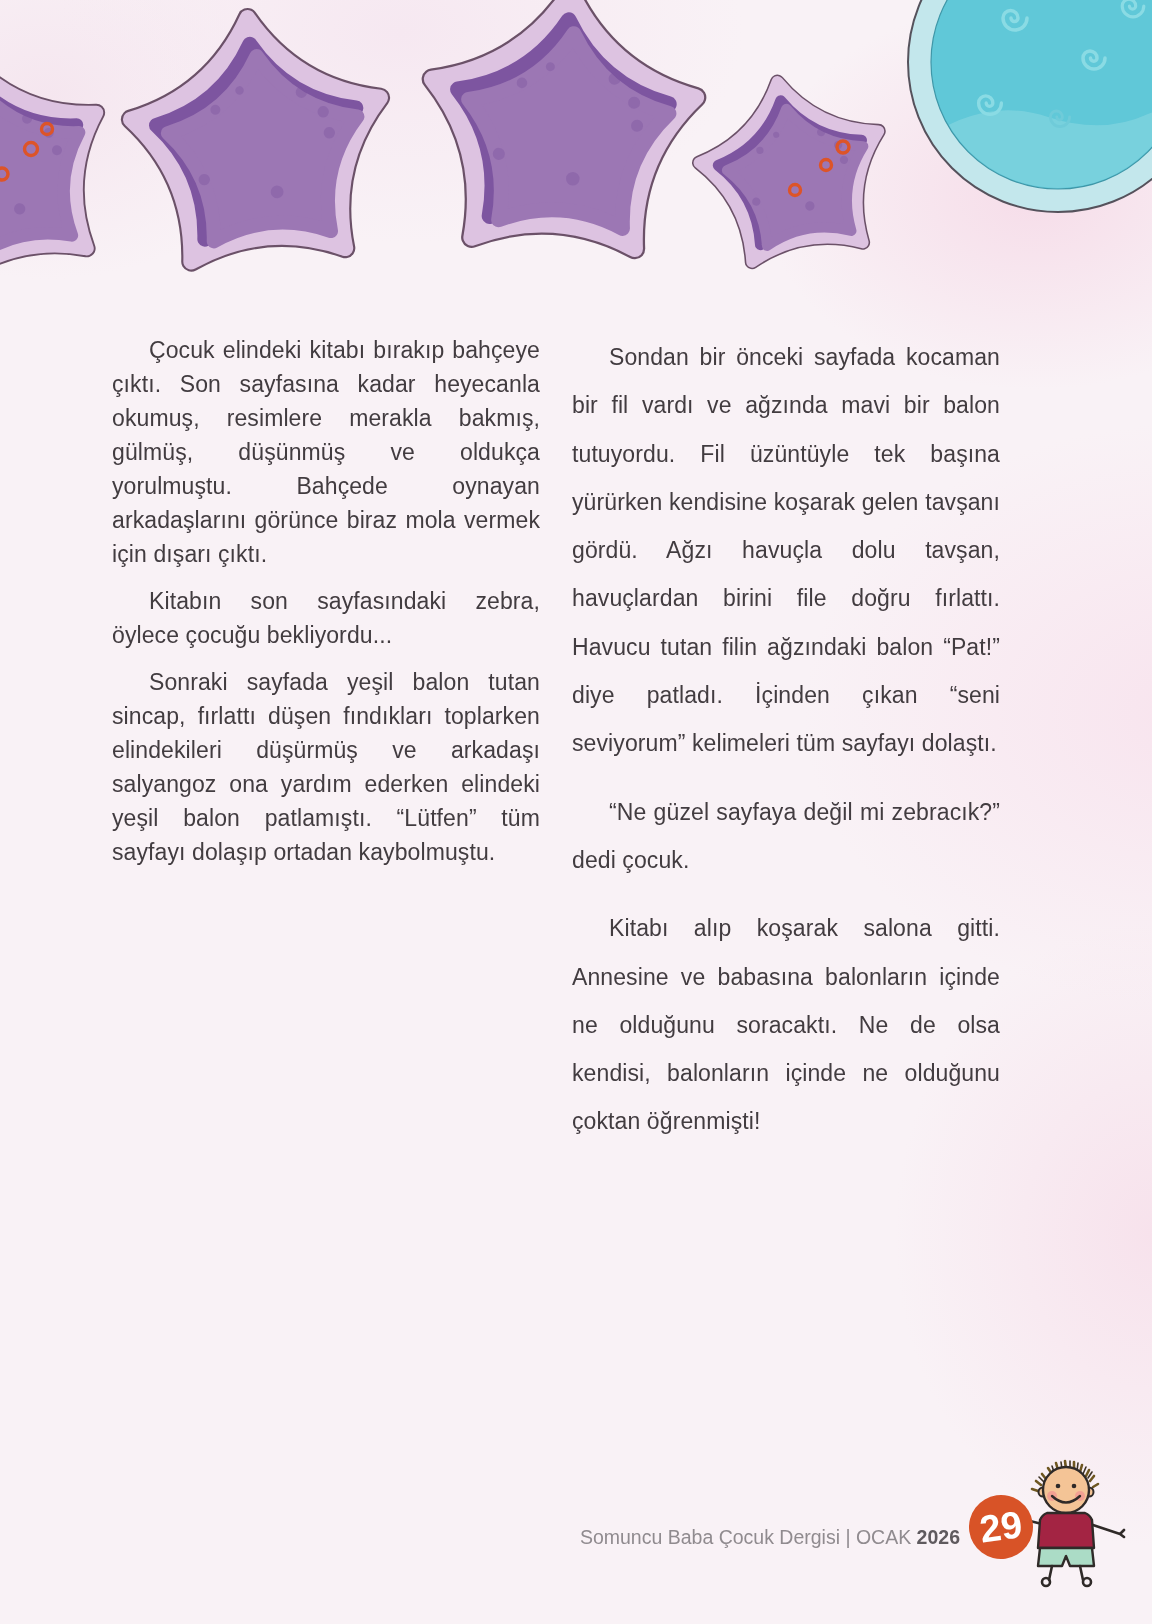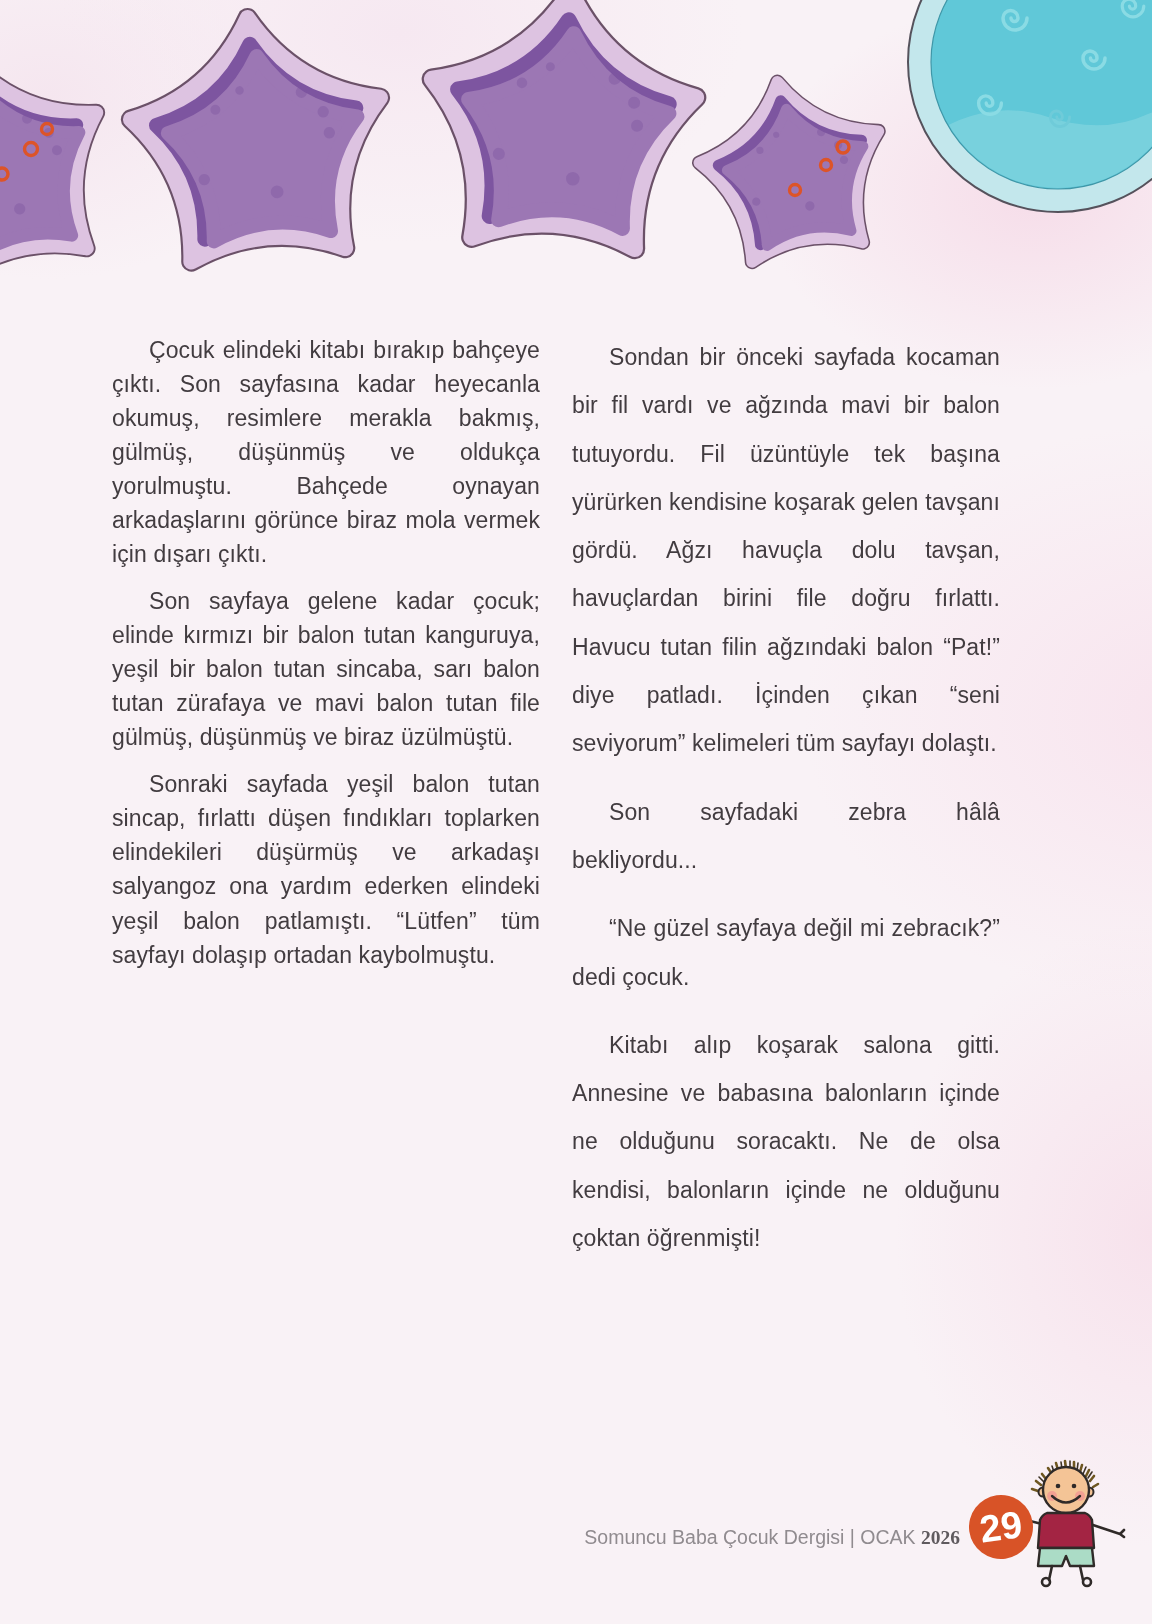--- a/index.html
+++ b/index.html
@@ -34,21 +34,21 @@
     text-indent:37px;
     letter-spacing:.1px;
   }
   .col-right p.story{line-height:2.1;margin-bottom:20px;}
 
   
   .credit{
     position:absolute;top:1526px;right:216px;
     font-size:19.5px;color:#908b8f;white-space:nowrap;
   }
-  .credit .year{color:#5f5a5e;font-weight:bold;font-family:Liberation Serif, serif;}
+  .credit .year{color:#5f5a5e;font-weight:bold;}
   .badge{
     position:absolute;left:969px;top:1495px;
     width:64px;height:64px;border-radius:50%;
     background:#d85327;
     display:flex;align-items:center;justify-content:center;
     color:#ffffff;font-weight:bold;font-size:38px;
     transform:rotate(-8deg);
     z-index:3;
   }
   .mascot{position:absolute;left:1002px;top:1458px;z-index:2;}
@@ -120,26 +120,25 @@
       <circle cx="2" cy="174" r="6"></circle>
       <circle cx="843" cy="147" r="6"></circle>
       <circle cx="826" cy="165" r="5.5"></circle>
       <circle cx="795" cy="190" r="5.5"></circle>
     </g>
   </svg>
 
   <div class="columns">
     <div class="col col-left">
       <p class="story">Çocuk elindeki kitabı bırakıp bahçeye çıktı. Son sayfasına kadar heyecanla okumuş, resimlere merakla bakmış, gülmüş, düşünmüş ve oldukça yorulmuştu. Bahçede oynayan arkadaşlarını görünce biraz mola vermek için dışarı çıktı.</p>
-      <p class="story">Son sayfaya gelene kadar çocuk; elinde kırmızı bir balon tutan kanguruya, yeşil bir balon tutan sincaba, sarı balon tutan zürafaya ve mavi balon tutan file gülmüş, düşünmüş ve biraz üzülmüştü.</p>
+      <p class="story">Kitabın son sayfasındaki zebra, öylece çocuğu bekliyordu...</p>
       <p class="story">Sonraki sayfada yeşil balon tutan sincap, fırlattı düşen fındıkları toplarken elindekileri düşürmüş ve arkadaşı salyangoz ona yardım ederken elindeki yeşil balon patlamıştı. “Lütfen” tüm sayfayı dolaşıp ortadan kaybolmuştu.</p>
     </div>
     <div class="col col-right">
       <p class="story">Sondan bir önceki sayfada kocaman bir fil vardı ve ağzında mavi bir balon tutuyordu. Fil üzüntüyle tek başına yürürken kendisine koşarak gelen tavşanı gördü. Ağzı havuçla dolu tavşan, havuçlardan birini file doğru fırlattı. Havucu tutan filin ağzındaki balon “Pat!” diye patladı. İçinden çıkan “seni seviyorum” kelimeleri tüm sayfayı dolaştı.</p>
-      <p class="story">Son sayfadaki zebra hâlâ bekliyordu...</p>
       <p class="story">“Ne güzel sayfaya değil mi zebracık?” dedi çocuk.</p>
       <p class="story">Kitabı alıp koşarak salona gitti. Annesine ve babasına balonların içinde ne olduğunu soracaktı. Ne de olsa kendisi, balonların içinde ne olduğunu çoktan öğrenmişti!</p>
     </div>
   </div>
 
   <div class="credit"><span>Somuncu Baba Çocuk Dergisi | OCAK </span><span class="year">2026</span></div>
 
   <div class="badge">
     <span>29</span>
   </div>

